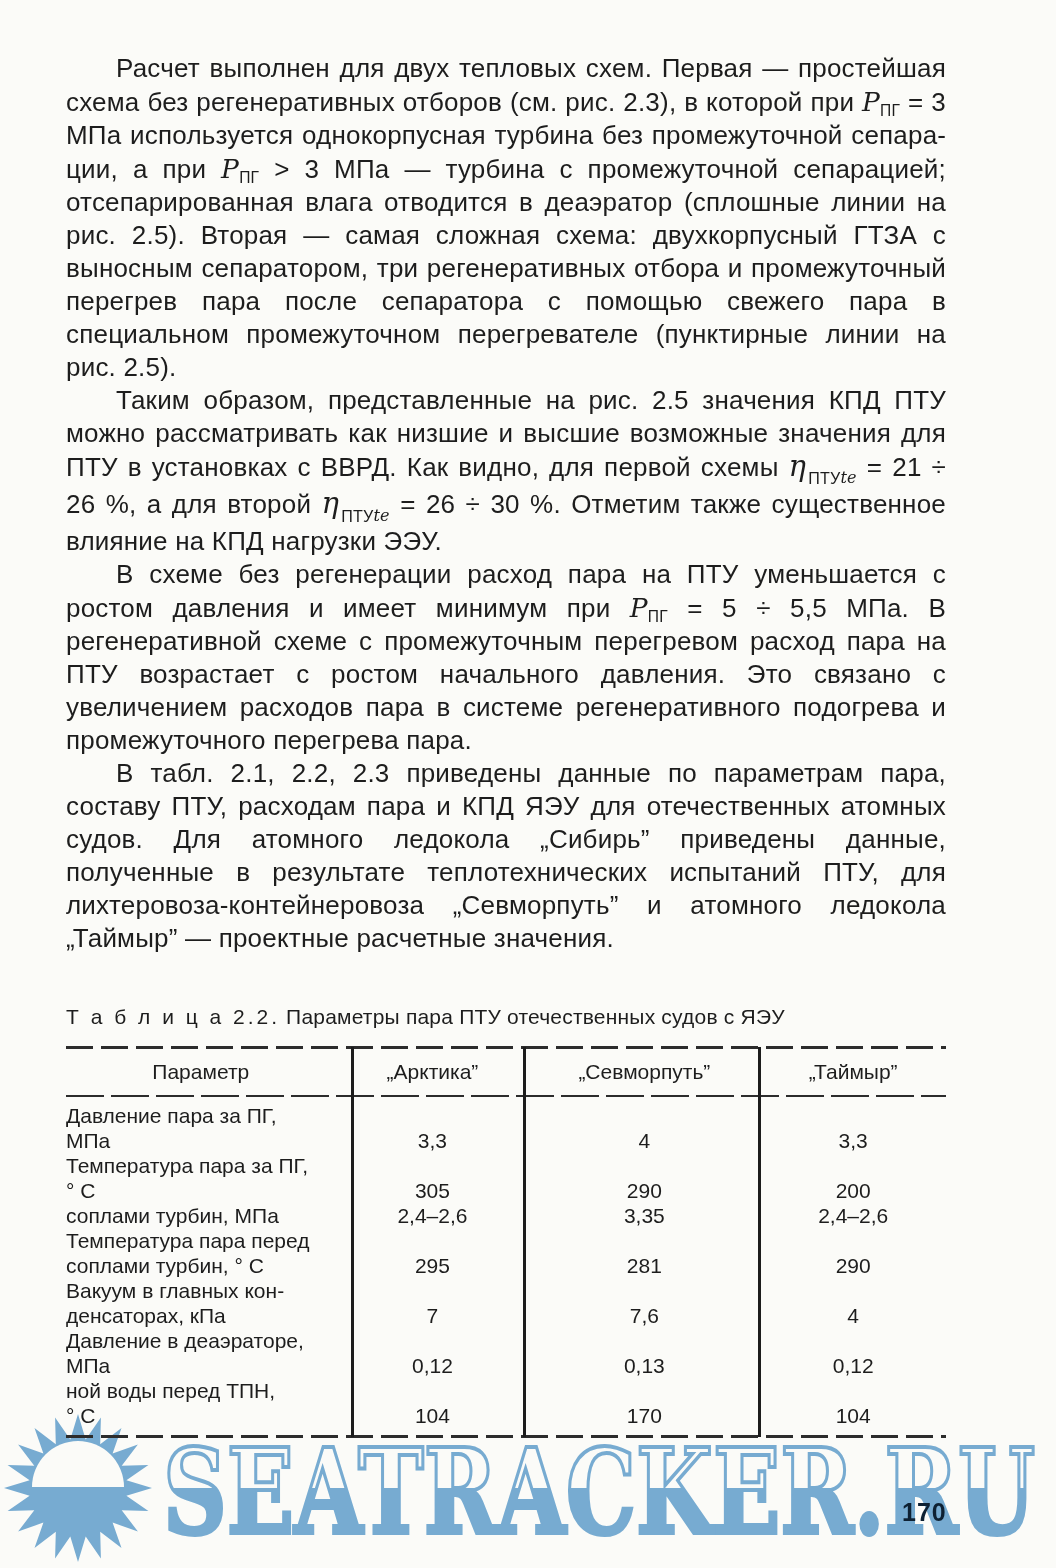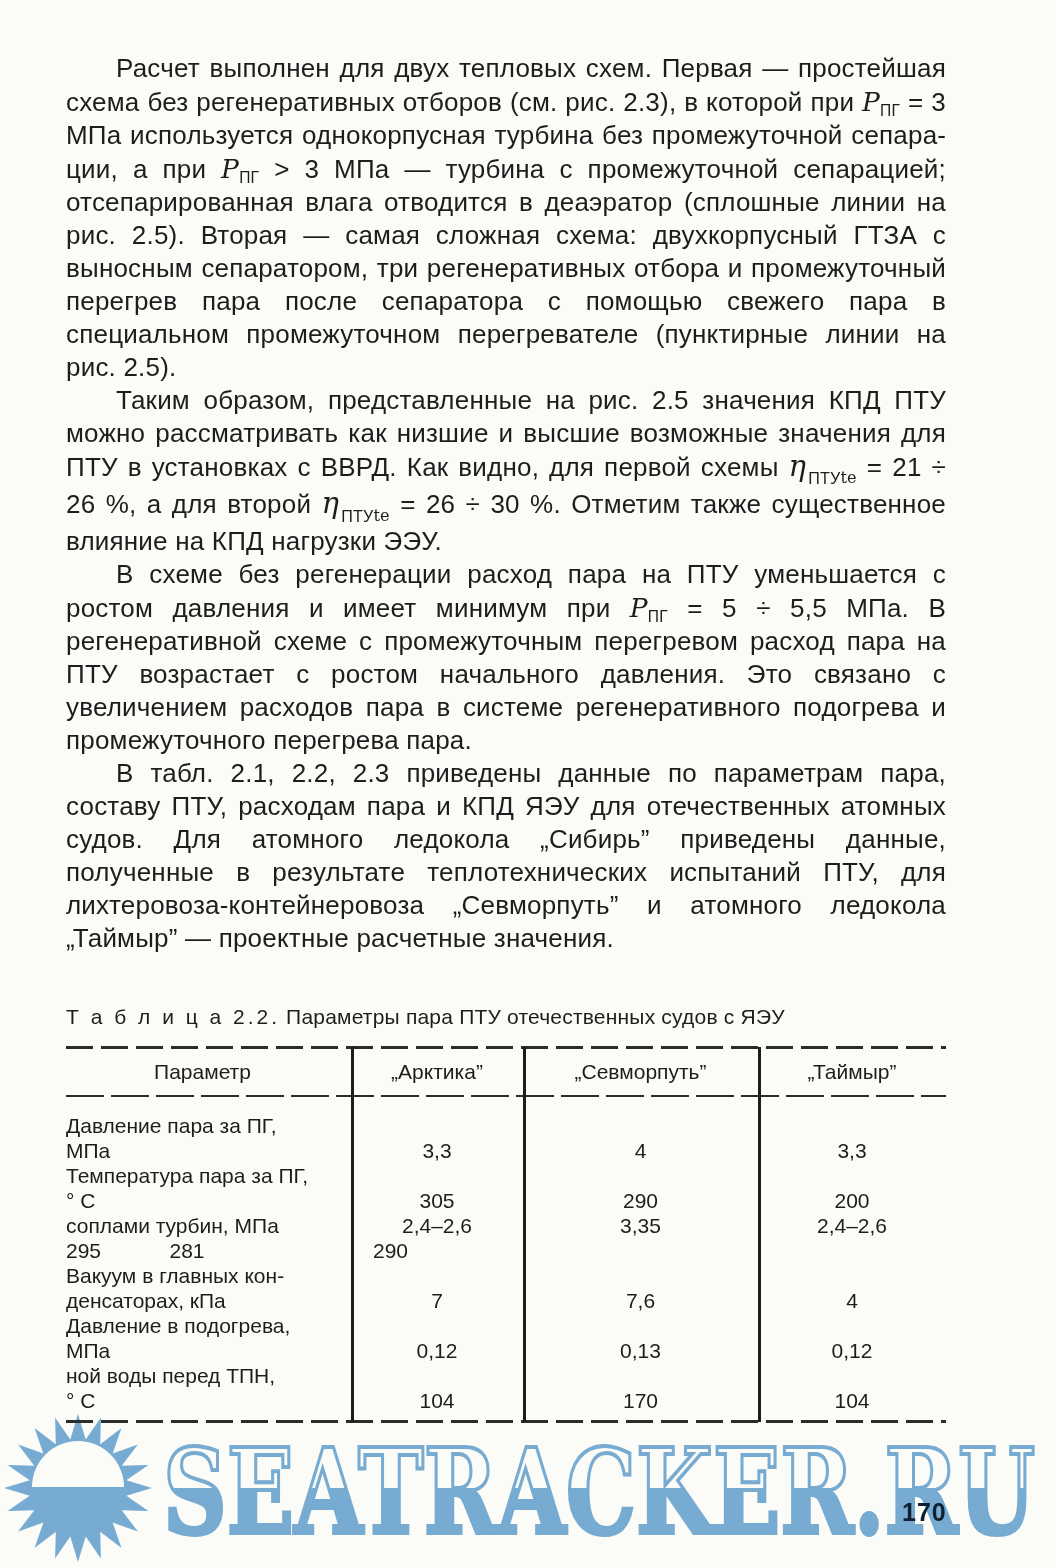--- a/index.html
+++ b/index.html
@@ -63,20 +63,21 @@
   .fstack{
     display:inline-flex;
     vertical-align:-0.52em;
     font-size:0.62em;
     line-height:1.12;
     margin-left:2px;
     text-indent:0;
   }
   .fstack .fsub{
     font-family:"DejaVu Serif","Liberation Serif",serif;
+    font-style:italic;
   }
   
   .tcaption{
     margin-top:50px;
     font-size:21px;
     font-weight:normal;
     letter-spacing:0.2px;
   }
   .tclabel{letter-spacing:3px;margin-right:6px;}
   .ptable{
@@ -106,26 +107,26 @@
   .vline.v3{left:692px;}
   .trow{
     display:flex;
     align-items:flex-end;
   }
   .thead{
     height:46px;
     align-items:center;
   }
   .tbody{
-    padding:16px 0 7px 0;
+    padding:6px 0 7px 0;
   }
   .tcell{box-sizing:border-box;}
   .tparam{width:285px;padding-right:10px;}
   .trow > .tcell:nth-child(2){width:172px;text-align:center;}
-  .trow > .tcell:nth-child(3){width:235px;text-align:center;}
+  .trow > .tcell:nth-child(3){width:235px;text-align:center;margin-left:11px;}
   .trow > .tcell:nth-child(4){width:188px;text-align:center;}
   .thead .tparam{text-align:center;padding-right:12px;}
   
   .pagenum{
     position:absolute;
     left:902px;top:1498px;
     z-index:4;
     font-size:25px;
     font-weight:bold;
     color:var(--pagenum);
@@ -209,36 +210,40 @@
           </div>
           <div class="trow">
             <div class="tcell tparam">
               <div>соплами турбин, МПа</div>
             </div>
             <div class="tcell tval">2,4–2,6</div>
             <div class="tcell tval">3,35</div>
             <div class="tcell tval">2,4–2,6</div>
           </div>
           <div class="trow">
+            <div class="tcell tparam">
+              <div>Температура пара перед</div>
+              <div>соплами турбин, ° С</div>
+            </div>
             <div class="tcell tval">295</div>
             <div class="tcell tval">281</div>
             <div class="tcell tval">290</div>
           </div>
           <div class="trow">
             <div class="tcell tparam">
               <div>Вакуум в главных кон-</div>
               <div>денсаторах, кПа</div>
             </div>
             <div class="tcell tval">7</div>
             <div class="tcell tval">7,6</div>
             <div class="tcell tval">4</div>
           </div>
           <div class="trow">
             <div class="tcell tparam">
-              <div>Давление в подогрева,</div>
+              <div>Давление в деаэраторе,</div>
               <div>МПа</div>
             </div>
             <div class="tcell tval">0,12</div>
             <div class="tcell tval">0,13</div>
             <div class="tcell tval">0,12</div>
           </div>
           <div class="trow">
             <div class="tcell tparam">
               <div>ной воды перед ТПН,</div>
               <div>° С</div>

